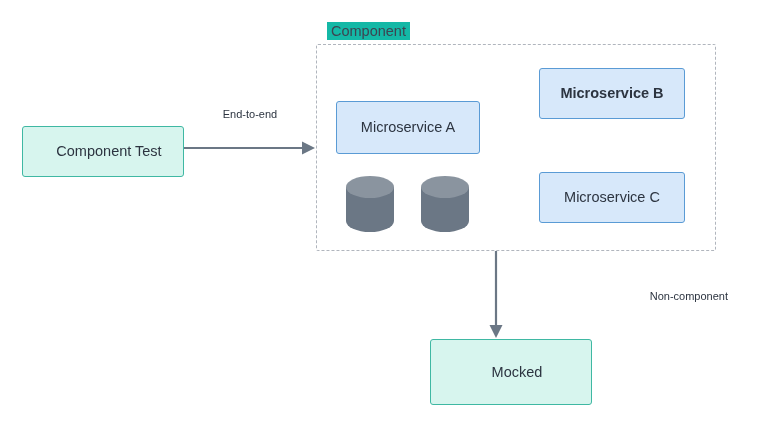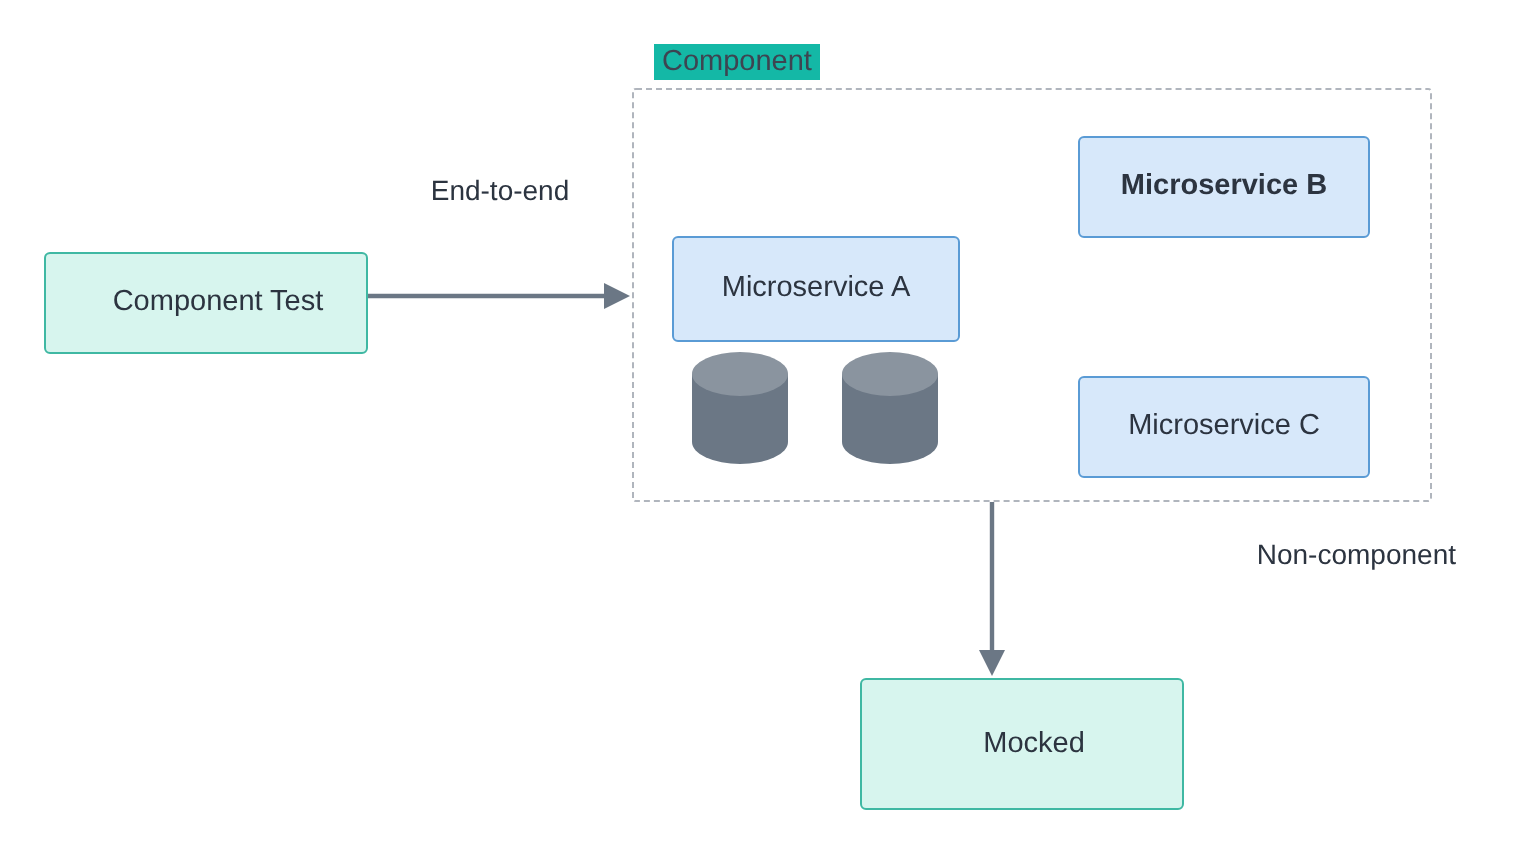--- a/index.html
+++ b/index.html
@@ -57,39 +57,40 @@
     color: #2c3440;
     padding-left: 12px;
   }
   .node-blue {
     background: #d7e8fa;
     border: 1.6px solid #5a9bd5;
     color: #2c3440;
   }
 
   #component-test-node { left: 22px;  top: 126px; width: 162px; height: 51px; }
-  #microservice-a-node { left: 336px; top: 101px; width: 144px; height: 53px; margin-top: 17px; }
+  #microservice-a-node { left: 336px; top: 101px; width: 144px; height: 53px; }
   #microservice-b-node { left: 539px; top: 68px;  width: 146px; height: 51px; font-weight: bold; }
-  #microservice-c-node { left: 539px; top: 172px; width: 146px; height: 51px; margin-top: 16px; }
+  #microservice-c-node { left: 539px; top: 172px; width: 146px; height: 51px; }
   #mocked-dependencies-node { left: 430px; top: 339px; width: 162px; height: 66px; align-items: center; }
 
   
   .db {
     width: 50px;
     height: 58px;
   }
   #db-one { left: 345px; top: 175px; }
   #db-two { left: 420px; top: 175px; }
 
   
   .label {
-    font-size: 14px;
+    font-size: 11px;
     line-height: 19px;
     color: #2c3440;
     text-align: center;
+    margin-top: 19px;
   }
   #e2e-label { left: 190px; top: 86px; width: 120px; }
   #mock-label {
     left: 496px;
     top: 268px;
     width: 232px;
     text-align: right;
   }
 
   

